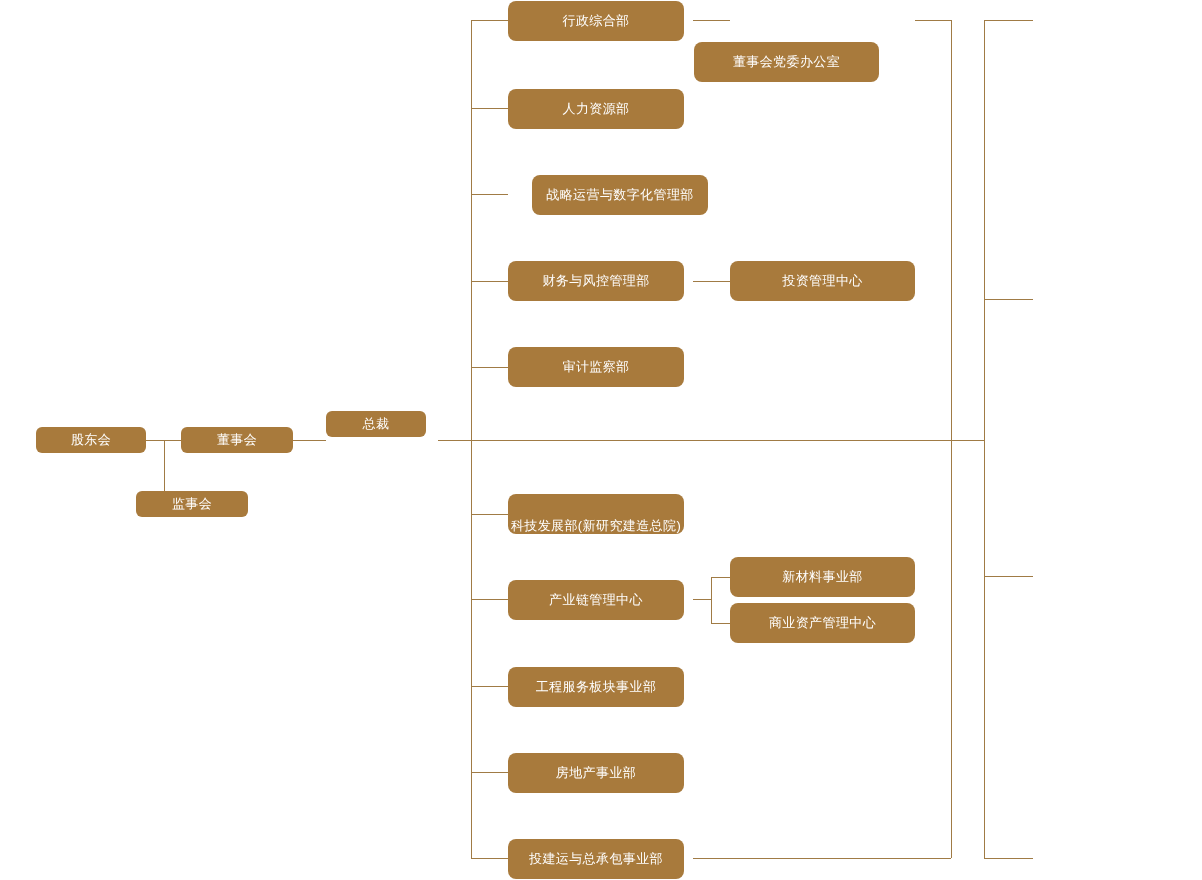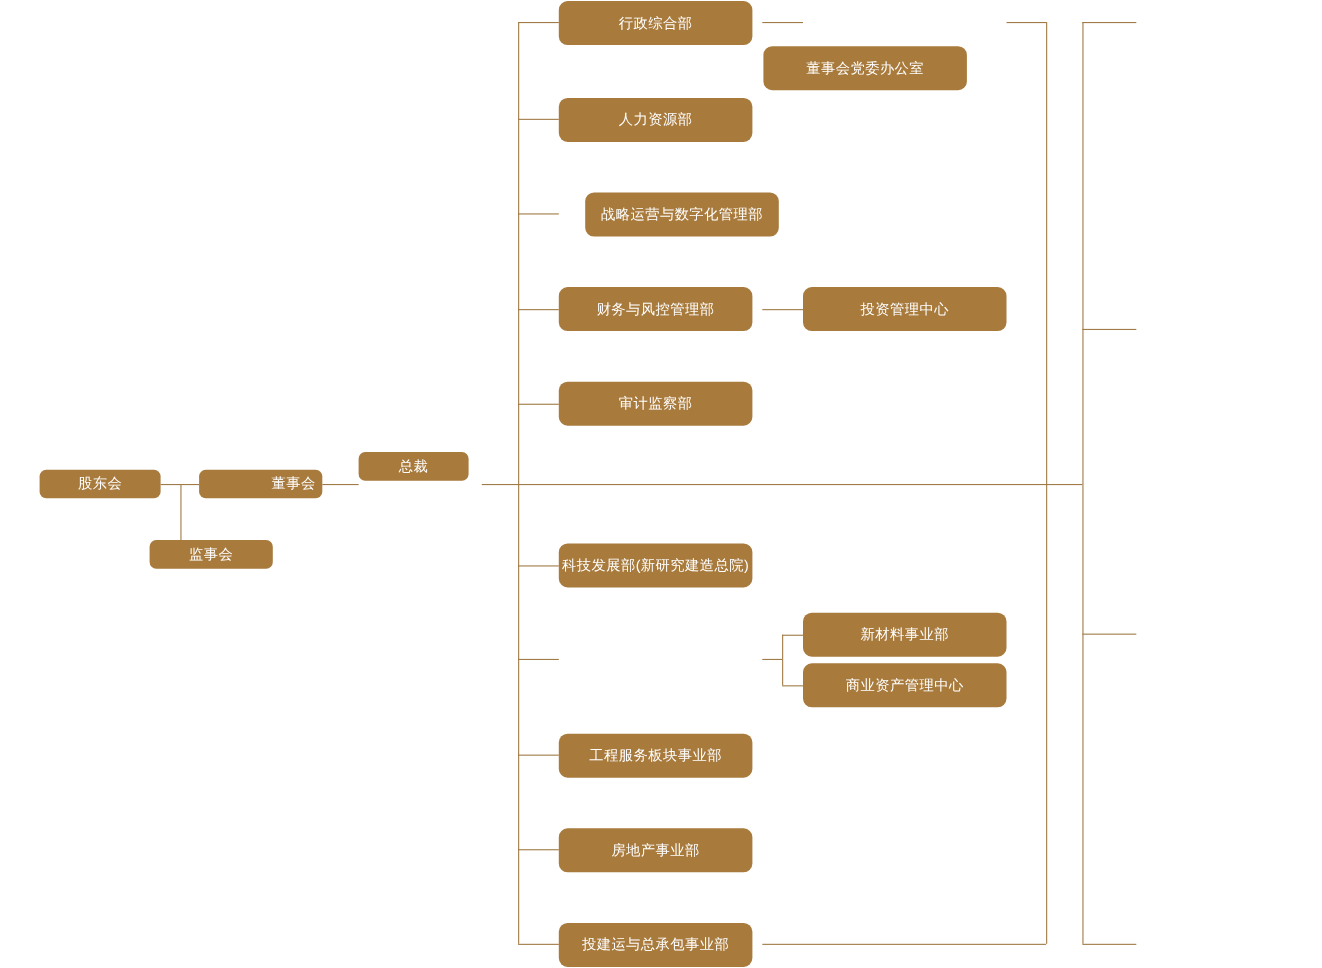--- a/index.html
+++ b/index.html
@@ -46,21 +46,21 @@
 </style>
 </head>
 <body>
 
 <div id="chart">
 
   <div class="node lvl0" style="left:36px;top:427px;width:110px;">
     <span>股东会</span>
   </div>
 
-  <div class="node lvl0" style="left:181px;top:427px;width:112px;justify-content:flex-end;">
+  <div class="node lvl0" style="left:181px;top:427px;width:112px;">
     <span>董事会</span>
   </div>
 
   <div class="node lvl0" style="left:326px;top:411px;width:100px;">
     <span>总裁</span>
   </div>
 
   <div class="node lvl0" style="left:108px;top:491px;width:112px;margin-left:28px;">
     <span>监事会</span>
   </div>
@@ -94,25 +94,28 @@
   <div class="node lvl1" style="left:508px;top:261px;text-align:right;">
     <span>财务与风控管理部</span>
   </div>
   <div class="ln h" style="left:471px;top:281px;width:37px;"></div>
 
   <div class="node lvl1" style="left:508px;top:347px;">
     <span>审计监察部</span>
   </div>
   <div class="ln h" style="left:471px;top:367px;width:37px;"></div>
 
-  <div class="node lvl1" style="left:508px;top:494px;">
+  <div class="node lvl1" style="left:508px;top:494px;align-items:flex-end;">
     <span>科技发展部(新研究建造总院)</span>
   </div>
   <div class="ln h" style="left:471px;top:514px;width:37px;"></div>
 
+  <div class="node lvl1" style="left:508px;top:580px;">
+    <span>产业链管理中心</span>
+  </div>
   <div class="ln h" style="left:471px;top:599px;width:37px;"></div>
 
   <div class="node lvl1" style="left:508px;top:667px;">
     <span>工程服务板块事业部</span>
   </div>
   <div class="ln h" style="left:471px;top:686px;width:37px;"></div>
 
   <div class="node lvl1" style="left:508px;top:753px;">
     <span>房地产事业部</span>
   </div>

